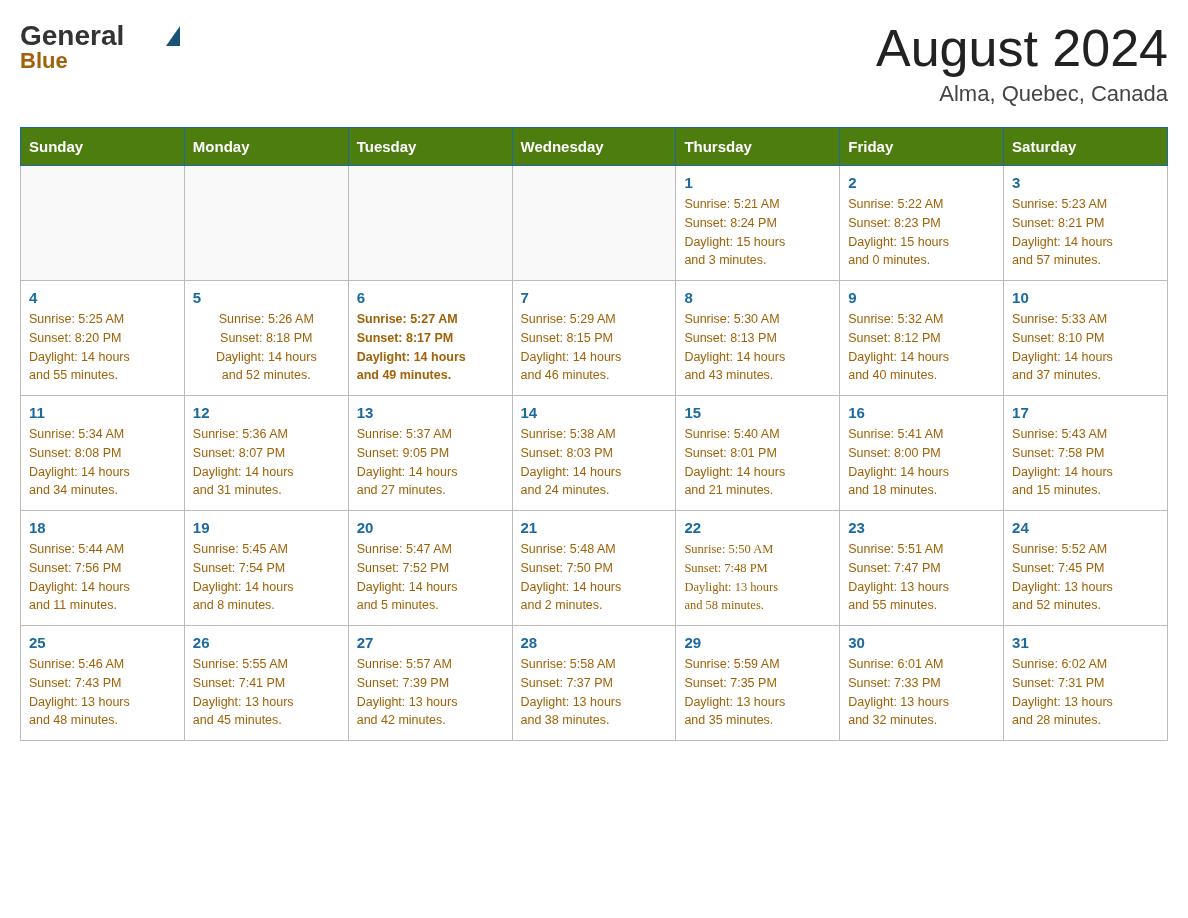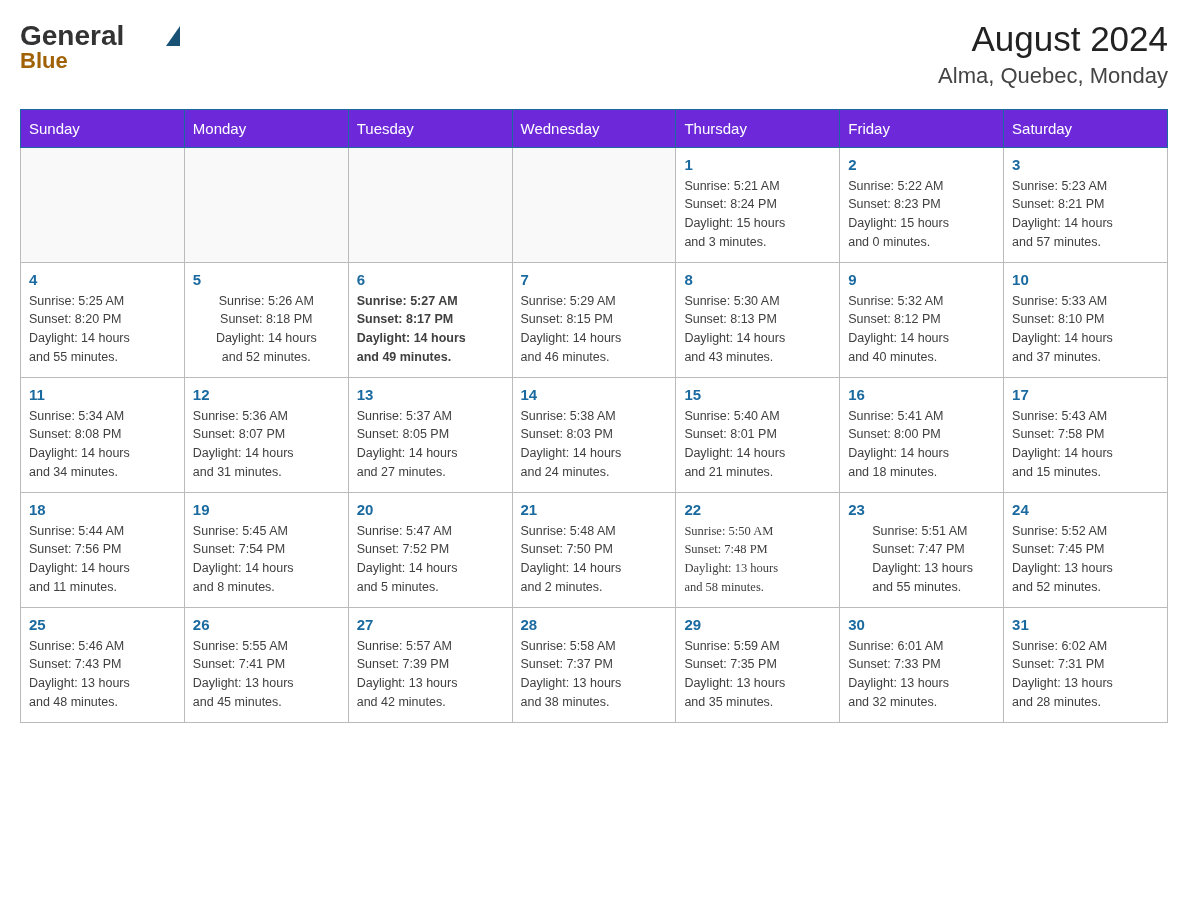--- a/index.html
+++ b/index.html
@@ -43,41 +43,41 @@
     .logo-blue {
       color: #a16207;
       font-size: 22px;
       font-weight: bold;
       margin-top: -4px;
     }
     .title-section {
       text-align: right;
     }
     .month-year {
-      font-size: 35px;
+      font-size: 52px;
       font-weight: normal;
       color: #222;
       line-height: 1.1;
     }
     .location {
       font-size: 22px;
       color: #444;
       margin-top: 4px;
     }
     .calendar {
       width: 100%;
       border-collapse: collapse;
       border: 1px solid #999;
     }
     .calendar th {
-      background-color: #6d28d9;
+      background-color: #4d7c0f;
       color: #fff;
       padding: 10px 8px;
       font-size: 15px;
-      font-weight: normal;
+      font-weight: bold;
       text-align: left;
       border: 1px solid #1a6aa0;
     }
     .calendar td {
       vertical-align: top;
       padding: 8px;
       border: 1px solid #bbb;
       width: 14.28%;
       height: 115px;
       font-size: 13px;
@@ -87,38 +87,38 @@
       background: #f9f9f9;
     }
     .day-number {
       font-size: 15px;
       font-weight: bold;
       color: #1a6aa0;
       margin-bottom: 4px;
     }
     .day-info {
       font-size: 12.5px;
-      color: #404040;
+      color: #a16207;
       line-height: 1.5;
     }
   </style>
 </head>
 <body>
 
 <div class="header">
   <div class="logo">
     <div class="logo-text">
       <span class="logo-general">General</span>
       <span class="logo-triangle"></span>
     </div>
     <div class="logo-blue">Blue</div>
   </div>
   <div class="title-section">
     <div class="month-year">August 2024</div>
-    <div class="location">Alma, Quebec, Monday</div>
+    <div class="location">Alma, Quebec, Canada</div>
   </div>
 </div>
 
 <table class="calendar">
   <thead>
     <tr>
     <th>Sunday</th>
         <th>Monday</th>
         <th>Tuesday</th>
         <th>Wednesday</th>
@@ -217,21 +217,21 @@
         <td>
           <div class="day-number">12</div>
           <div class="day-info" style="white-space: pre-line;">Sunrise: 5:36 AM
 Sunset: 8:07 PM
 Daylight: 14 hours
 and 31 minutes.</div>
         </td>
         <td>
           <div class="day-number">13</div>
           <div class="day-info" style="white-space: pre-line;">Sunrise: 5:37 AM
-Sunset: 8:05 PM
+Sunset: 9:05 PM
 Daylight: 14 hours
 and 27 minutes.</div>
         </td>
         <td>
           <div class="day-number">14</div>
           <div class="day-info" style="white-space: pre-line;">Sunrise: 5:38 AM
 Sunset: 8:03 PM
 Daylight: 14 hours
 and 24 minutes.</div>
         </td>
@@ -288,21 +288,21 @@
         </td>
         <td>
           <div class="day-number">22</div>
           <div class="day-info" style="white-space: pre-line; font-family: Liberation Serif, serif;">Sunrise: 5:50 AM
 Sunset: 7:48 PM
 Daylight: 13 hours
 and 58 minutes.</div>
         </td>
         <td>
           <div class="day-number">23</div>
-          <div class="day-info" style="white-space: pre-line; margin-left: 24px;">Sunrise: 5:51 AM
+          <div class="day-info" style="white-space: pre-line;">Sunrise: 5:51 AM
 Sunset: 7:47 PM
 Daylight: 13 hours
 and 55 minutes.</div>
         </td>
         <td>
           <div class="day-number">24</div>
           <div class="day-info" style="white-space: pre-line;">Sunrise: 5:52 AM
 Sunset: 7:45 PM
 Daylight: 13 hours
 and 52 minutes.</div>

